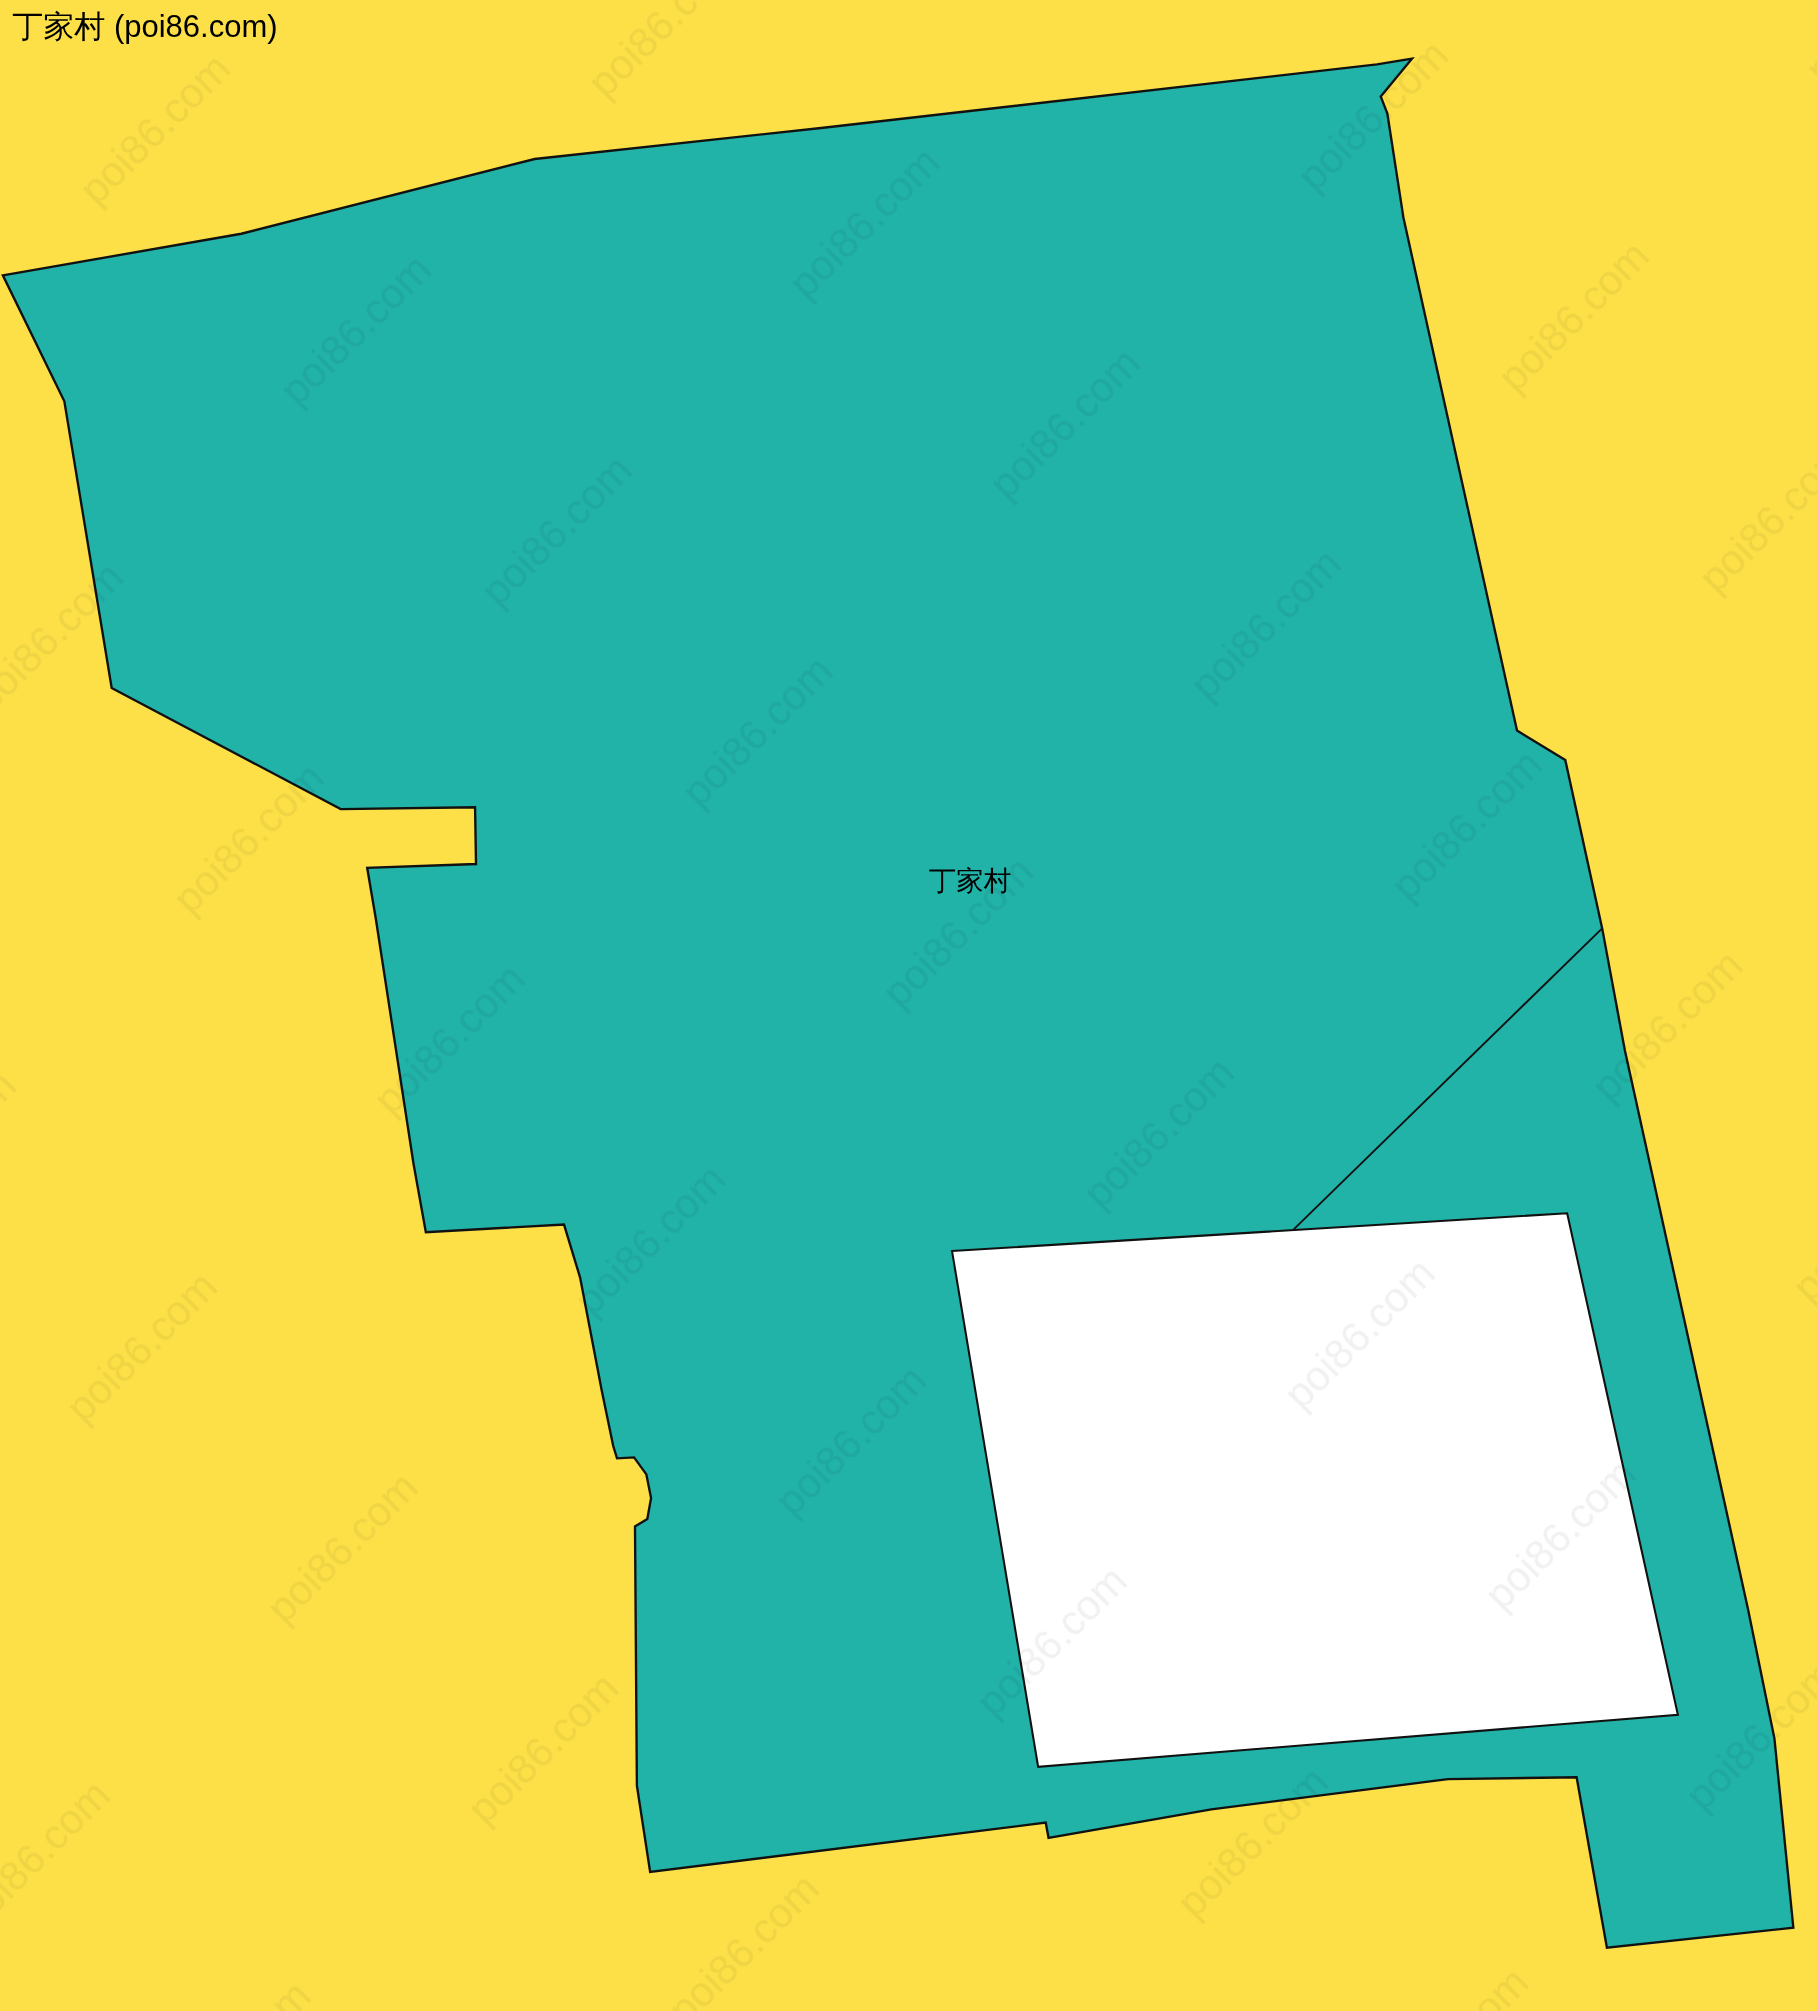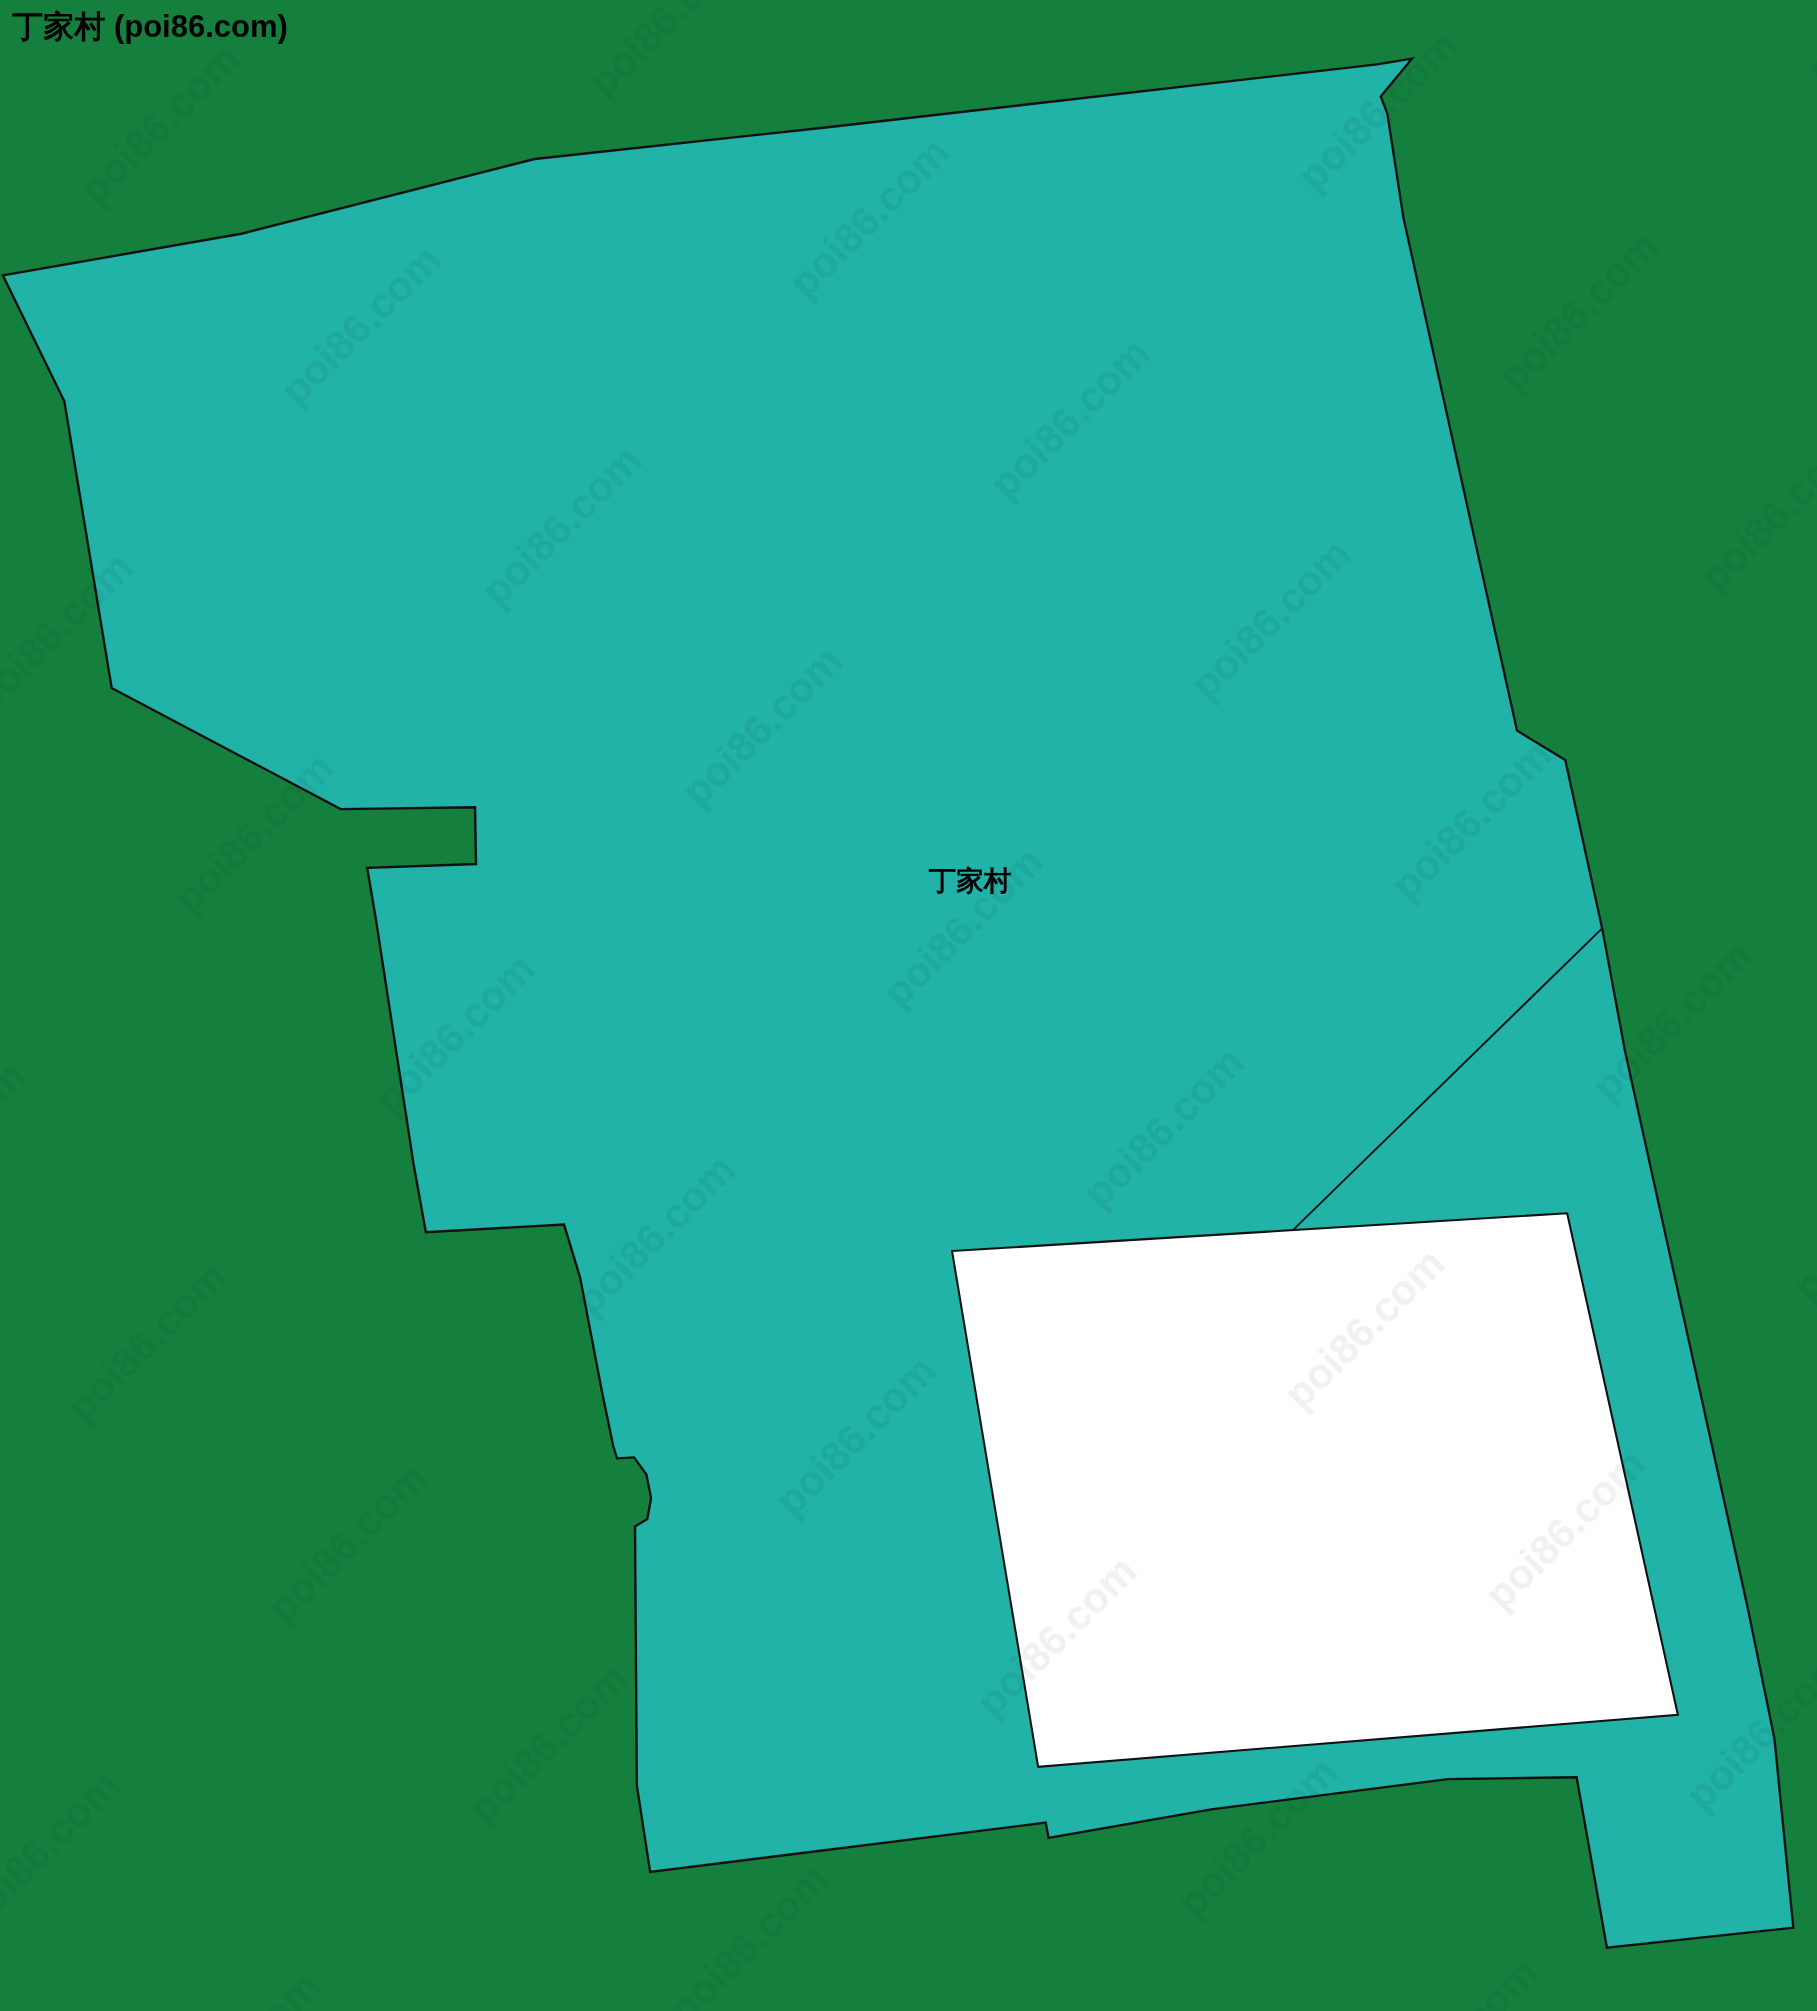--- a/index.html
+++ b/index.html
@@ -4,24 +4,23 @@
 <style>
   html, body {
     margin: 0;
     padding: 0;
     background: #ffffff;
   }
   .screen {
     position: relative;
     width: 1817px;
     height: 2011px;
-    background: #15803d;
+    background: #fde047;
     overflow: hidden;
     font-family: "Liberation Sans", "DejaVu Sans", sans-serif;
-    font-weight: bold;
   }
   .page-title {
     position: absolute;
     top: 7.6px;
     left: 12.3px;
     font-size: 31px;
     line-height: 1.2;
     color: #000000;
     white-space: nowrap;
     z-index: 5;

